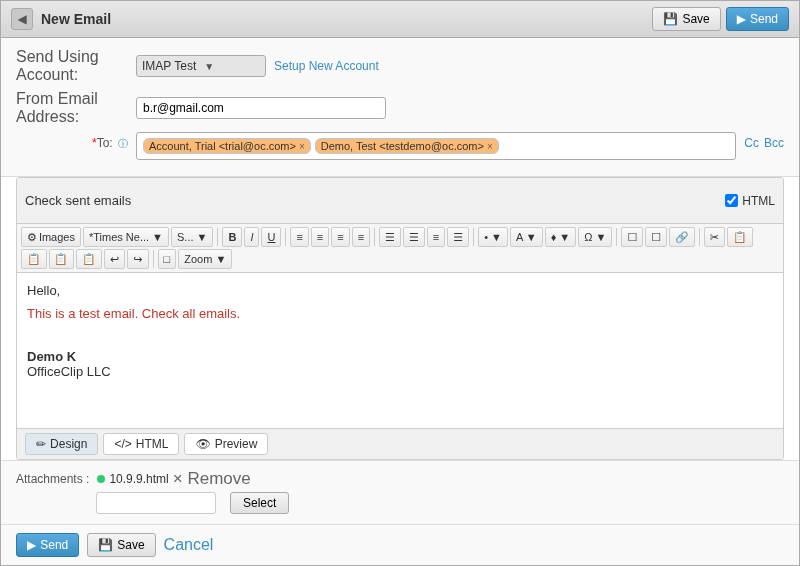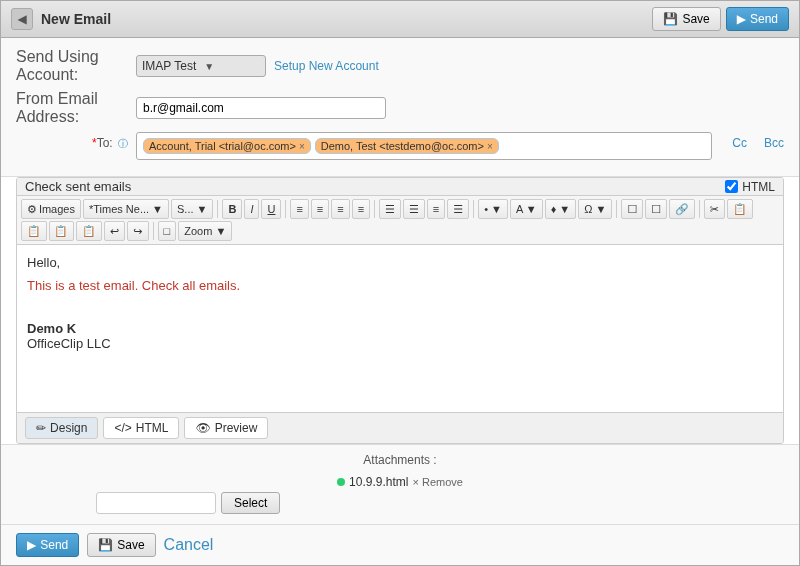--- a/index.html
+++ b/index.html
@@ -26,48 +26,48 @@
 
     .from-input { border: 1px solid #aaa; border-radius: 3px; padding: 3px 6px; font-size: 12px; width: 250px; background: #fff; }
 
     .to-field { display: flex; align-items: flex-start; margin-bottom: 6px; }
     .to-label { width: 120px; text-align: right; padding-right: 8px; color: #555; font-size: 12px; flex-shrink: 0; padding-top: 4px; }
     .required-star { color: red; }
     .to-tokens { flex: 1; border: 1px solid #aaa; border-radius: 3px; padding: 3px 6px; background: #fff; display: flex; flex-wrap: wrap; align-items: center; gap: 4px; min-height: 28px; }
     .token { background: #fdba74; border: 1px solid #b0c8e0; border-radius: 6px; padding: 1px 5px; font-size: 11px; display: flex; align-items: center; gap: 3px; }
     .token-remove { cursor: pointer; color: #666; font-size: 10px; }
     .cc-bcc { display: flex; gap: 5px; margin-left: 8px; padding-top: 4px; flex-shrink: 0; }
-    .cc-bcc a { color: #3a8fc0; font-size: 12px; cursor: pointer; text-decoration: none; margin-left: 12px; }
+    .cc-bcc a { color: #3a8fc0; font-size: 12px; cursor: pointer; text-decoration: none; }
 
     .editor-area { flex: 1; display: flex; flex-direction: column; background: #fff; margin: 0 15px 0 15px; border: 1px solid #ccc; border-radius: 3px; overflow: hidden; }
 
-    .editor-subject-bar { display: flex; align-items: center; justify-content: space-between; padding: 1px 8px; background: #f0f0f0; border-bottom: 1px solid #ccc; }
+    .editor-subject-bar { display: flex; align-items: center; justify-content: space-between; padding: 15px 8px; background: #f0f0f0; border-bottom: 1px solid #ccc; }
     .editor-subject-label { font-size: 13px; color: #333; }
     .editor-html-check { display: flex; align-items: center; gap: 4px; font-size: 12px; }
 
     .toolbar { background: #f5f5f5; border-bottom: 1px solid #ccc; padding: 3px 4px; display: flex; align-items: center; flex-wrap: wrap; gap: 2px; }
     .toolbar-btn { background: linear-gradient(to bottom, #fafafa, #eaeaea); border: 1px solid #ccc; border-radius: 2px; padding: 2px 5px; cursor: pointer; font-size: 11px; color: #333; display: flex; align-items: center; gap: 2px; min-height: 20px; }
     .toolbar-sep { width: 1px; height: 18px; background: #ccc; margin: 0 2px; }
 
     .editor-content { flex: 1; padding: 10px; font-size: 13px; overflow-y: auto; }
     .editor-hello { margin-bottom: 8px; }
     .editor-body-text { color: #c0392b; margin-bottom: 5px; }
 
     .editor-tabs { display: flex; gap: 0; border-top: 1px solid #ccc; background: #f0f0f0; padding: 4px 8px; gap: 5px; }
     .editor-tab { border: 1px solid #ccc; border-radius: 3px; padding: 3px 10px; font-size: 12px; cursor: pointer; background: #fff; display: flex; align-items: center; gap: 4px; }
     .editor-tab.active { background: #e0e8f0; }
 
     .attachments-area { padding: 8px 15px 10px 15px; background: #f9f9f9; border-top: 1px solid #ddd; }
     .upload-hint { text-align: center; color: #3a8fc0; font-size: 12px; margin-bottom: 5px; cursor: pointer; }
-    .attach-row { display: flex; align-items: center; gap: 8px; flex-direction: column; }
+    .attach-row { display: flex; align-items: center; gap: 8px; }
     .attach-label { font-size: 12px; color: #555; }
     .attach-file { display: flex; align-items: center; gap: 4px; font-size: 12px; color: #333; }
     .file-dot { width: 8px; height: 8px; background: #2ecc71; border-radius: 50%; display: inline-block; }
-    .attach-remove { color: #666; font-size: 11px; cursor: pointer; text-align: right; }
-    .attach-input-row { display: flex; align-items: center; gap: 5px; margin-top: 3px; margin-left: 80px; }
+    .attach-remove { color: #666; font-size: 17px; cursor: pointer; text-align: right; }
+    .attach-input-row { display: flex; align-items: center; gap: 14px; margin-top: 3px; margin-left: 80px; }
     .attach-text-input { border: 1px solid #ccc; border-radius: 3px; padding: 3px 5px; font-size: 12px; width: 120px; }
     .attach-select-btn { background: linear-gradient(to bottom, #f5f5f5, #e0e0e0); border: 1px solid #aaa; border-radius: 3px; padding: 3px 12px; font-size: 12px; cursor: pointer; }
 
     .footer-actions { display: flex; align-items: center; gap: 8px; padding: 8px 15px; background: #f9f9f9; border-top: 1px solid #ddd; }
     .footer-cancel { color: #3a8fc0; font-size: 16px; cursor: pointer; text-decoration: none; background: none; border: none; }
   </style>
 </head>
 <body>
 
 <div class="window">

